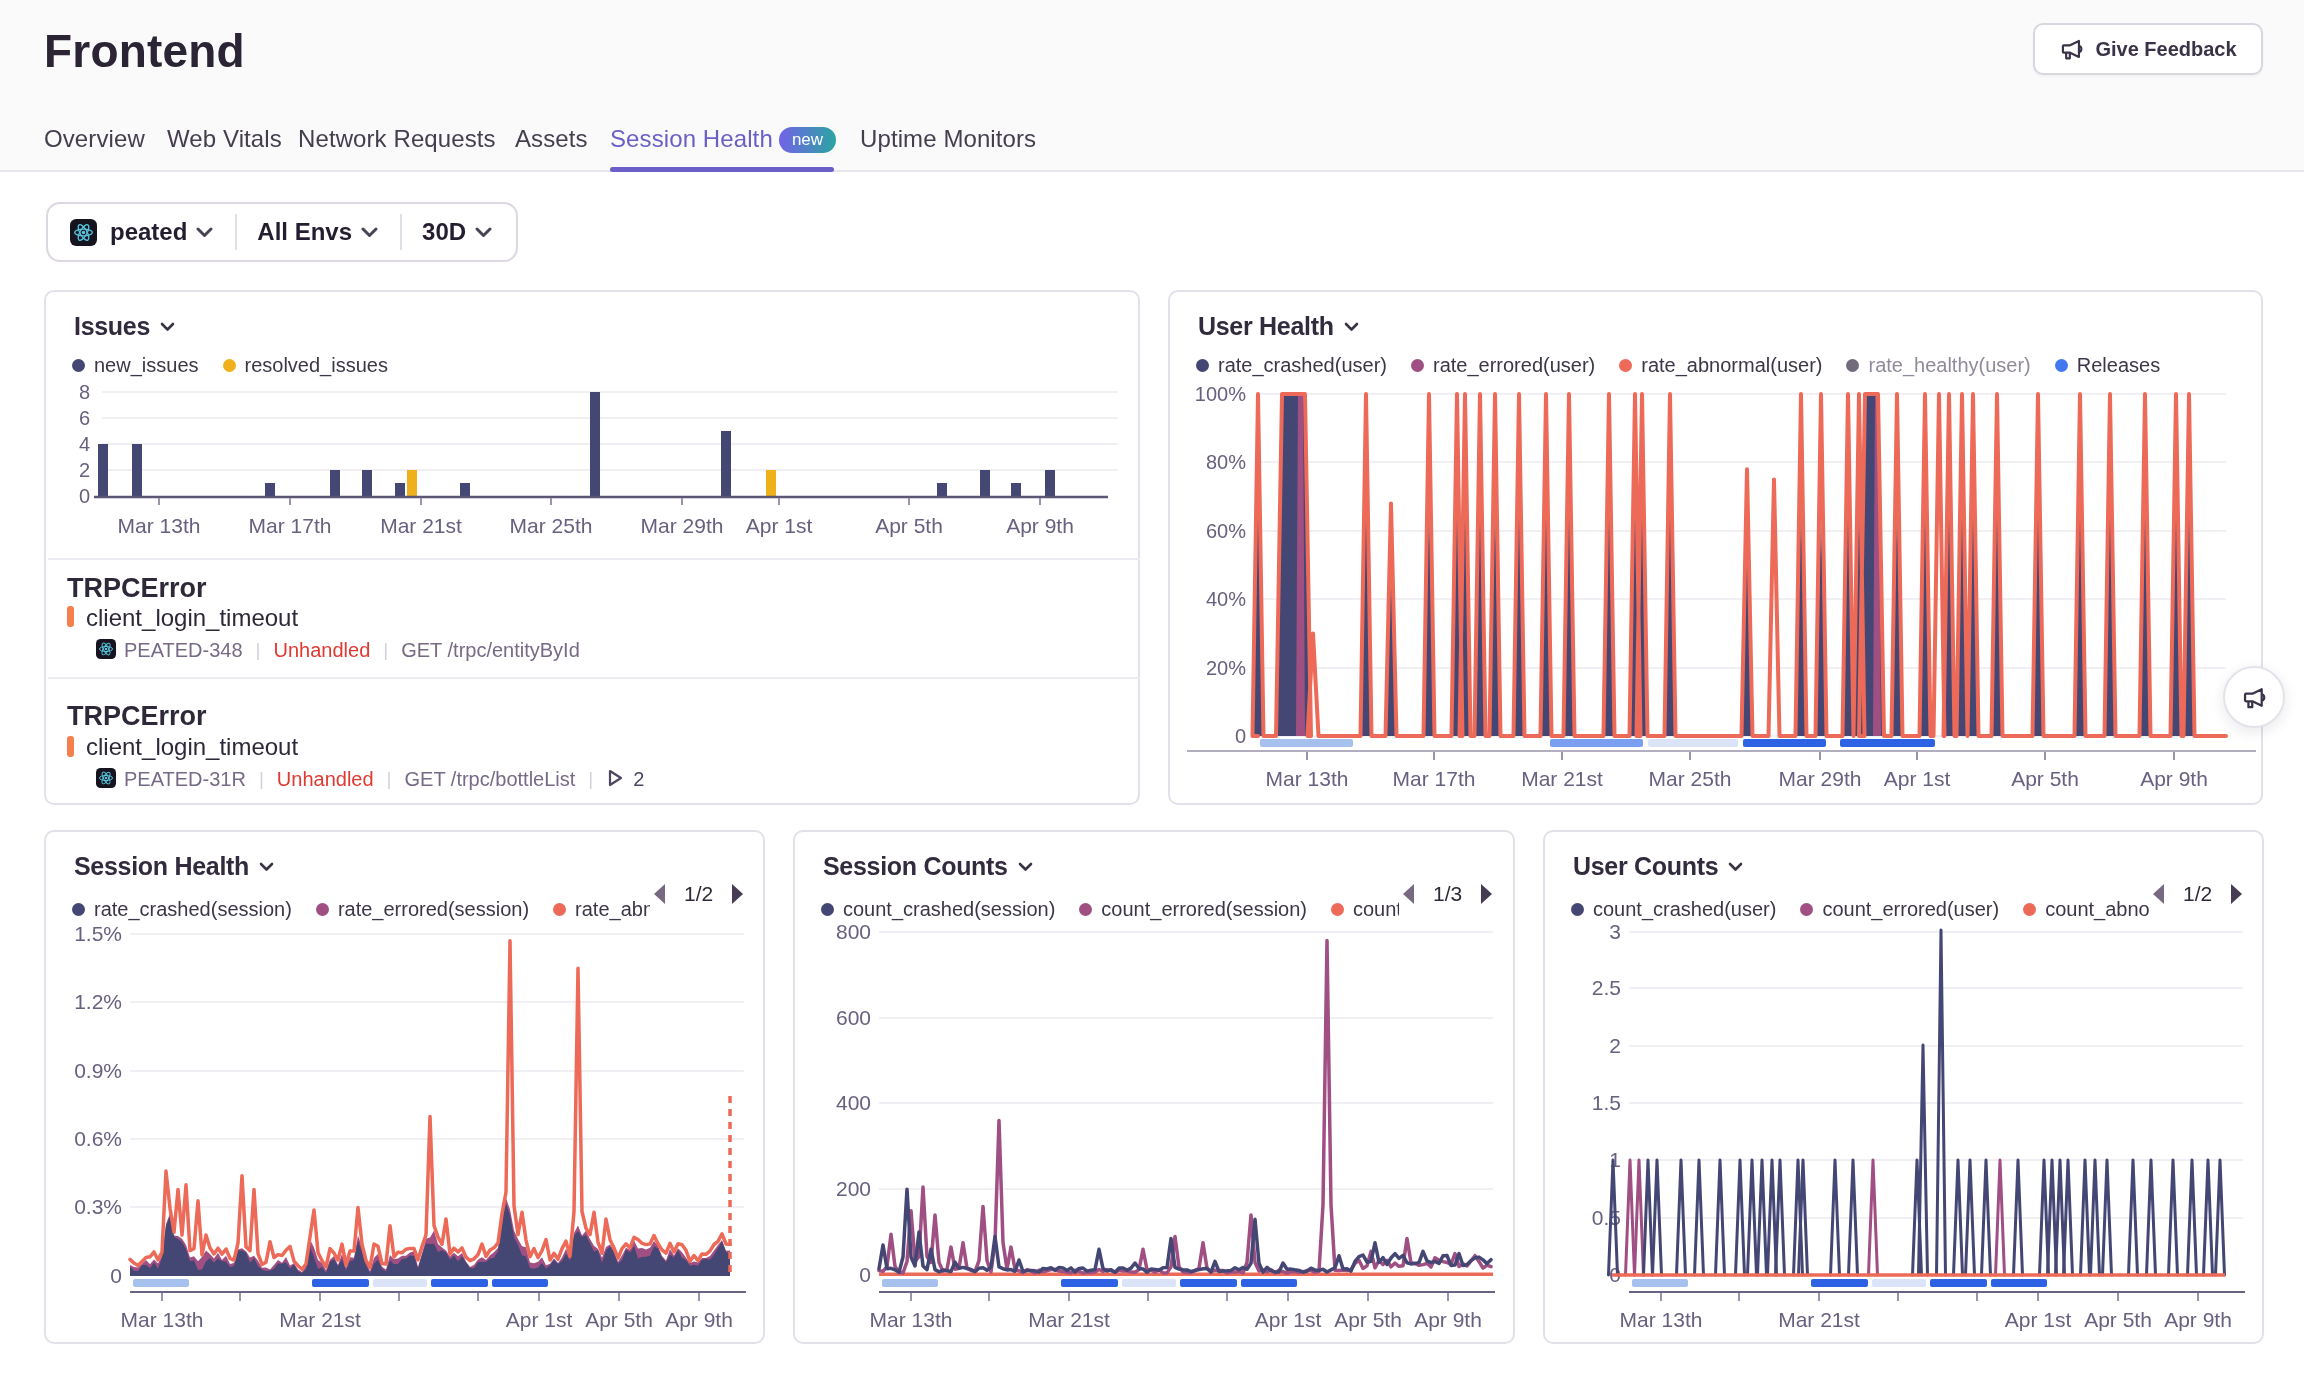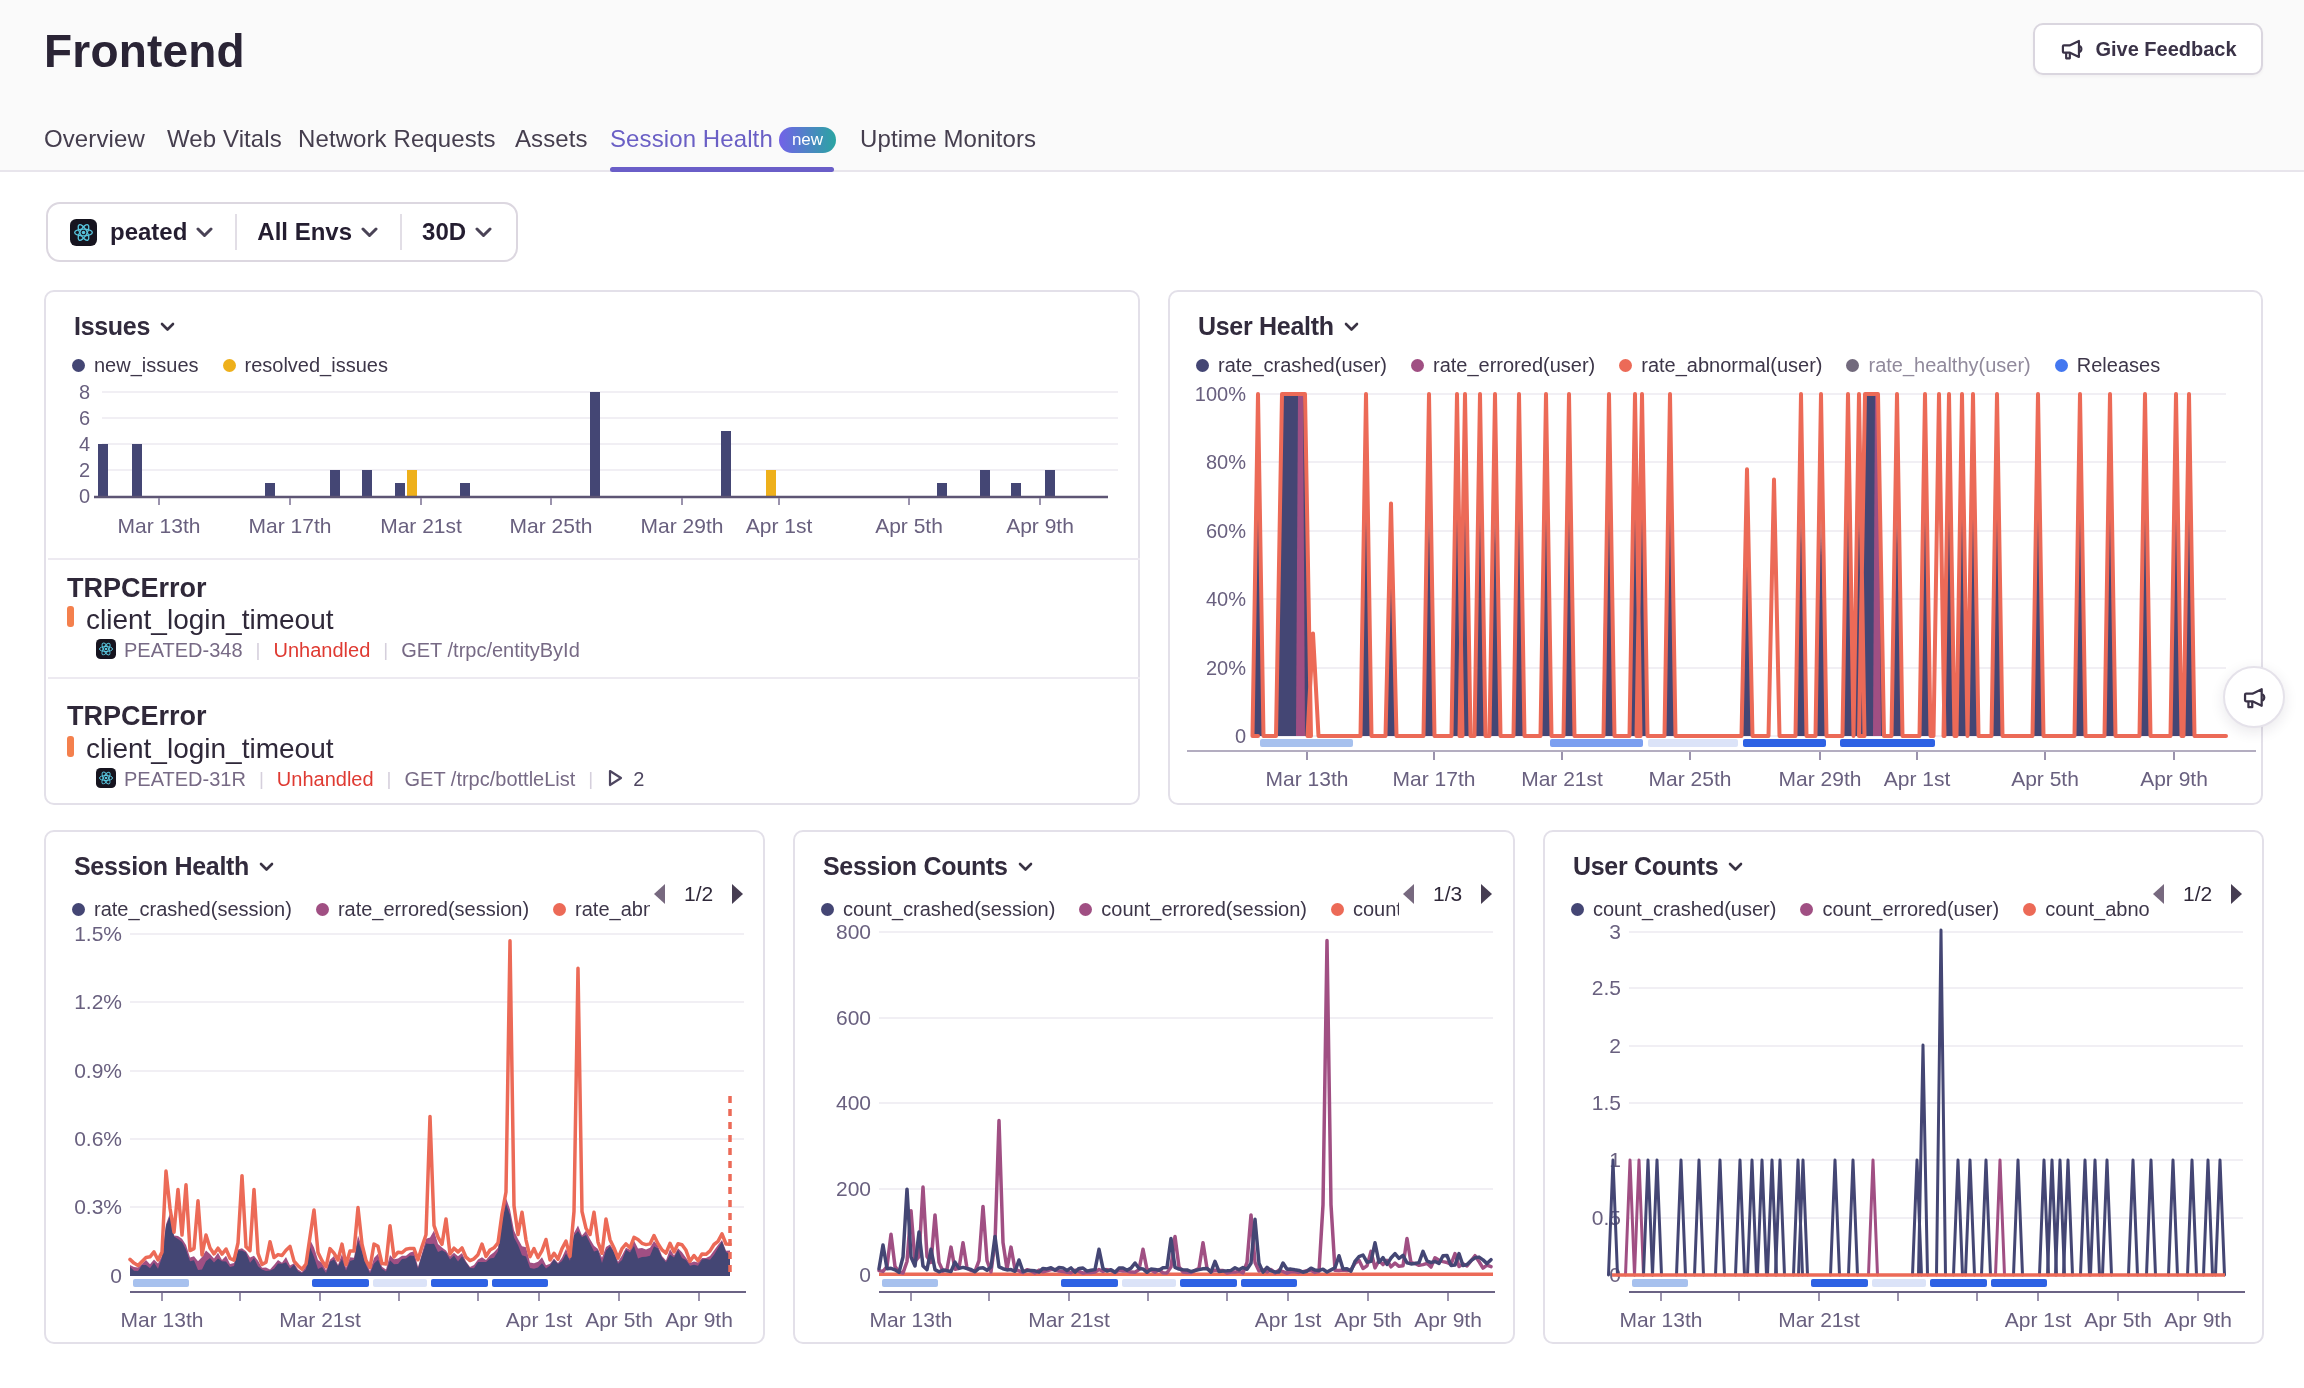--- a/index.html
+++ b/index.html
@@ -28,21 +28,21 @@
   color:#322b3d; display:flex; align-items:center; }
 .plegend { position:absolute; left:26px; display:flex; align-items:center;
   font-size:20px; white-space:nowrap; overflow:hidden; }
 .li { display:flex; align-items:center; margin-right:24px; }
 .dot { width:13px; height:13px; border-radius:50%; margin-right:9px; flex:none; }
 .pager { position:absolute; display:flex; align-items:center; gap:17px;
   font-size:21px; color:#2f2839; }
 .csvg { position:absolute; left:0; }
 .divider { position:absolute; left:2px; width:1092px; height:2px; background:#edeaf1; }
 .itr { position:absolute; left:21px; font-size:27px; font-weight:700; color:#2f2839; }
-.ict { position:absolute; left:40px; font-size:28px; color:#2f2839; }
+.ict { position:absolute; left:40px; font-size:24px; color:#2f2839; }
 .ibar { position:absolute; left:21px; width:7px; height:21px; border-radius:3px; background:#f4804d; }
 .imeta { position:absolute; left:18px; display:flex; align-items:flex-start;
   font-size:20px; color:#776a85;margin-left:32px; }
 .isep { color:#d5cfdc; margin:0 13px; font-size:19px; }
 .unh { color:#df3a32; font-weight:500; }
 .fab { position:absolute; left:2223px; top:666px; width:62px; height:62px;
   border-radius:50%; background:#fff; border:2px solid #e5e2ea;
   box-shadow:0 4px 14px rgba(40,30,60,.10); display:flex; align-items:center;
   justify-content:center; }
 </style></head><body>

